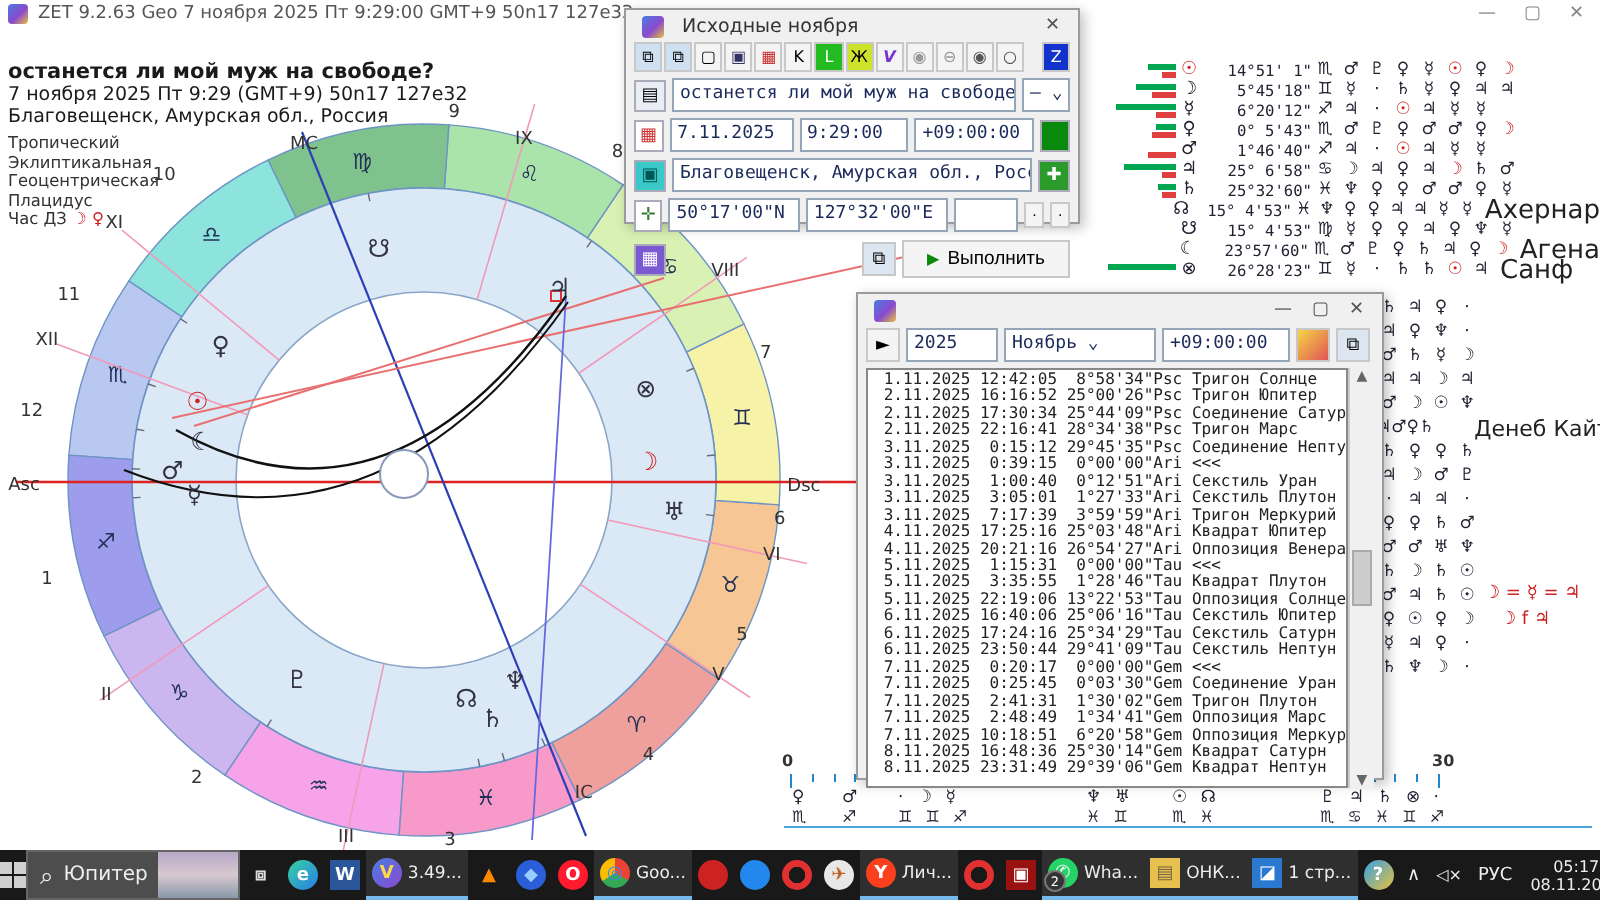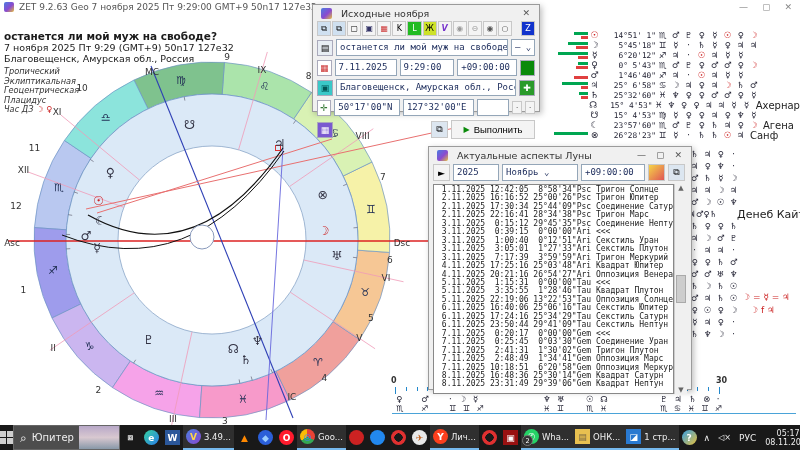--- a/index.html
+++ b/index.html
@@ -9,21 +9,21 @@
   
   .titlebar{left:0;top:0;width:800px;height:14px;background:#fff;font-size:9px;color:#555;display:flex;align-items:center;}
   .app-ico{width:10px;height:10px;margin:0 5px 0 4px;border-radius:2px;background:linear-gradient(135deg,#4a7de0 0%,#8a4ad0 55%,#e8c03a 100%);}
   .win-ctl{margin-left:auto;display:flex;gap:14px;padding-right:8px;color:#888;font-size:9px;}
   .menubar{left:0;top:14px;width:800px;height:14px;display:flex;gap:0;font-size:10px;color:#222;border-bottom:1px solid #e5e5e5;align-items:center;}
   .menubar span{padding:0 8px;cursor:default;}
   
   .hdr{left:4px;top:31px;width:230px;line-height:11px;color:#1a1a1a;}
   .hdr .q{font-weight:bold;font-size:10.5px;}
   .hdr .l{font-size:9.5px;}
-  .hdr .s{font-size:8.2px;color:#333;line-height:9.5px;font-style:italic;}
+  .hdr .s{font-size:8.2px;color:#333;line-height:9.5px;}
   .red{color:#cc2222;}
   
   .win{background:#f0f0f0;border:1px solid #9b9b9b;box-shadow:2px 2px 6px rgba(0,0,0,.25);}
   .wtitle{height:16px;display:flex;align-items:center;font-size:9.5px;color:#333;padding:0 4px;}
   .wtitle .app-ico{width:11px;height:11px;}
   .wbtn{color:#555;font-size:9px;padding:0 5px;}
   .fld{background:#fff;border:1px solid #94a6b8;font-family:"DejaVu Sans Mono",monospace;font-size:9px;color:#1a2a5a;padding:1px 3px;white-space:nowrap;overflow:hidden;height:13px;line-height:13px;}
   .mini{width:14px;height:14px;border:1px solid #aab;display:flex;align-items:center;justify-content:center;font-size:9px;background:#fff;}
   .tbtn{width:15px;height:15px;border:1px solid #c8c8c8;display:flex;align-items:center;justify-content:center;font-size:9px;background:#f4f4f4;}
   .row{display:flex;gap:3px;align-items:center;margin:3px 4px 0 4px;}
@@ -31,21 +31,21 @@
   .asplist{background:#fff;border:1px solid #888;font-family:"DejaVu Sans Mono",monospace;font-size:8px;line-height:8.45px;color:#222;white-space:pre;overflow:hidden;padding:1px 0 0 3px;}
   .sbar{width:12px;background:#f0f0f0;border-left:1px solid #ccc;display:flex;flex-direction:column;justify-content:space-between;align-items:center;font-size:7px;color:#666;}
   .sthumb{width:8px;height:26px;background:#cdcdcd;border:1px solid #aaa;}
   
   .prow{display:flex;align-items:center;height:10px;font-size:8px;color:#223;}
   .prow .bars{width:32px;height:10px;position:relative;}
   .prow .pg{width:13px;text-align:center;font-size:9px;}
   .prow .pos{width:55px;text-align:right;font-family:"DejaVu Sans Mono",monospace;font-size:7.8px;}
   .prow .sg{width:13px;text-align:center;font-size:8.5px;}
   .prow .cell{width:13px;text-align:center;font-size:8.5px;}
-  .prow .star{font-size:10px;color:#222;margin-left:3px;white-space:nowrap;text-align:right;}
+  .prow .star{font-size:13px;color:#222;margin-left:3px;white-space:nowrap;text-align:right;}
   .srow{display:flex;height:12px;align-items:center;}
   .srow .cell{width:13px;text-align:center;font-size:8.5px;color:#223;}
   .srow .star{font-size:11px;color:#222;margin-left:20px;white-space:nowrap;}
   
   .rlbl{font-size:8px;font-weight:bold;color:#333;}
   .rnum{font-size:6.5px;color:#999;}
   .rgP{font-size:8.5px;color:#223;letter-spacing:2px;white-space:nowrap;}
   .rgS{font-size:8px;color:#223;letter-spacing:2px;white-space:nowrap;}
   
   .taskbar{left:0;top:425px;width:800px;height:25px;background:#191919;display:flex;align-items:center;color:#ddd;}
@@ -571,21 +571,20 @@
       <button class="tbtn" style="width:84px;height:19px;font-size:9.5px;gap:4px;">
         <span style="color:#0a8a0a;font-size:8px">▶</span>
         <span>Выполнить</span>
       </button>
     </div>
   </div>
 
   <div class="abs win" style="left:428px;top:146px;width:262px;height:242px;">
     <div class="wtitle">
       <div class="app-ico"></div>
-      <span style="margin-left:4px">Актуальные аспекты Луны</span>
       <span class="wbtn" style="margin-left:auto">—</span>
       <span class="wbtn">▢</span>
       <span class="wbtn">✕</span>
     </div>
     <div class="row" style="margin-top:1px">
       <div class="tbtn">►</div>
       <div class="fld" style="width:38px">2025</div>
       <div class="fld" style="width:68px"><span>Ноябрь</span> ⌄</div>
       <div class="fld" style="width:56px">+09:00:00</div>
       <div class="tbtn" style="background:linear-gradient(135deg,#f5d547,#e05555)"></div>

